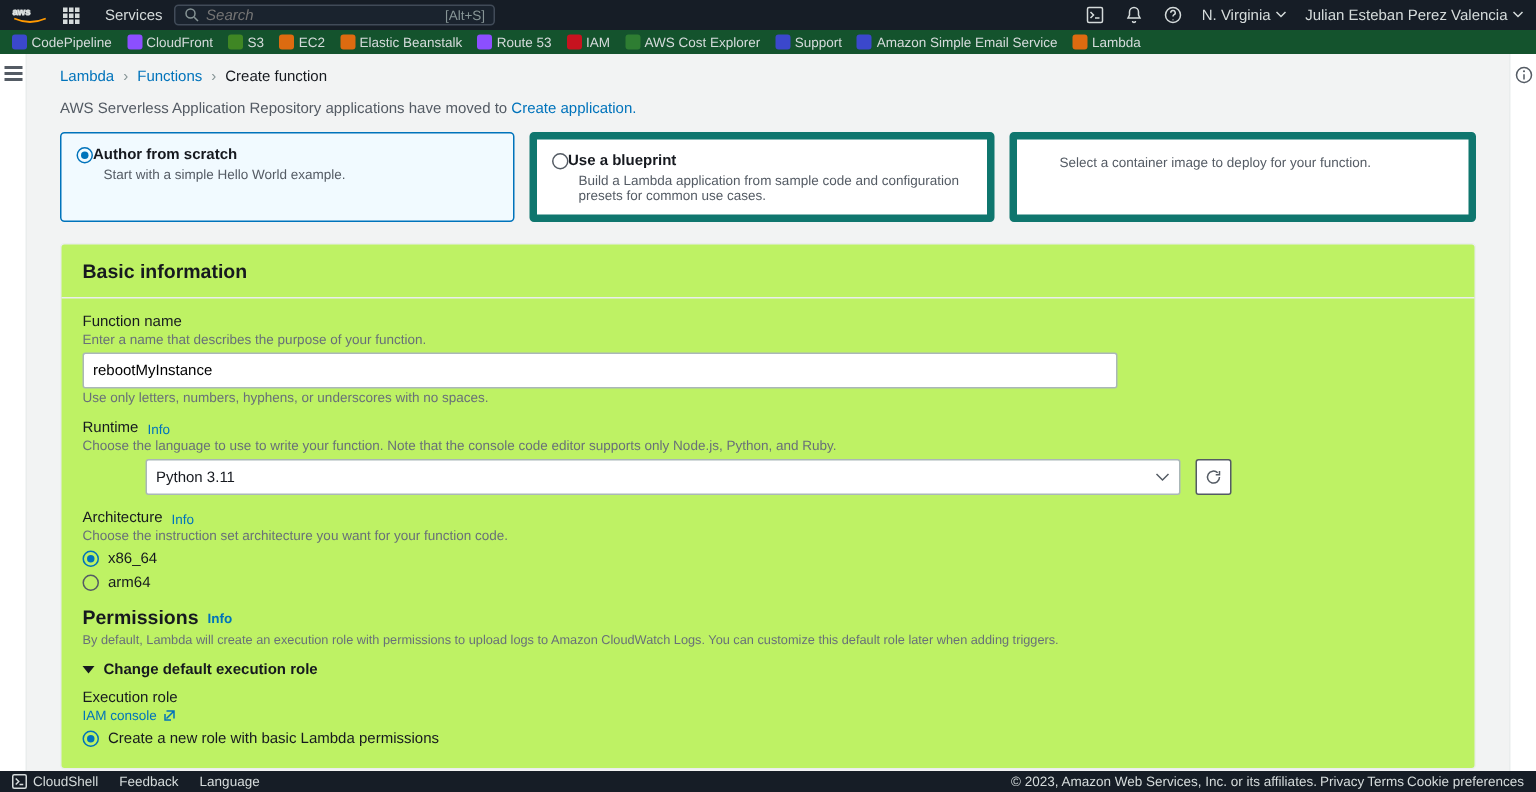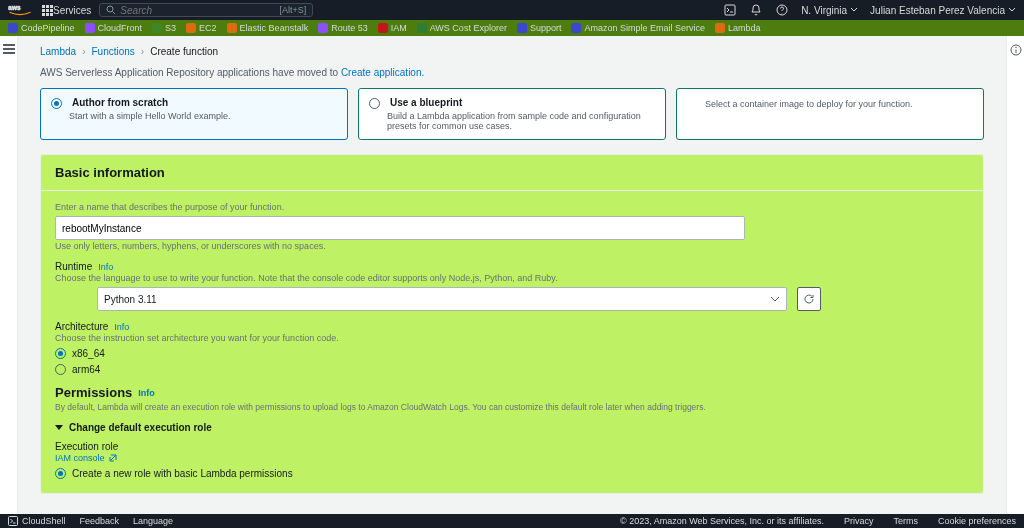--- a/index.html
+++ b/index.html
@@ -2,33 +2,33 @@
 <html><head>
 <meta charset="utf-8">
 <style>
 * { box-sizing: border-box; margin: 0; padding: 0; font-family: "Amazon Ember", "Helvetica Neue", Arial, sans-serif; }
 body { background: #f2f3f3; font-size: 12px; color: #16191f; width: 1024px; height: 528px; overflow: hidden; position: relative; }
 
 
 .topnav { background: #161d26; height: 20px; display: flex; align-items: center; color: #d5dbdb; padding: 0 8px; gap: 8px; }
 .aws-logo { width: 26px; display: flex; align-items: center; }
 .aws-logo svg { width: 24px; height: 14px; }
-.services-btn { display: flex; align-items: center; gap: 0; font-size: 10px; cursor: pointer; }
+.services-btn { display: flex; align-items: center; gap: 17px; font-size: 10px; cursor: pointer; }
 .grid-icon { display: inline-grid; grid-template-columns: repeat(3,3px); grid-template-rows: repeat(3,3px); gap: 1px; }
 .grid-icon span { background: #d5dbdb; width: 3px; height: 3px; }
 .search-wrap { display: flex; align-items: center; background: #1a232e; border: 1px solid #414b58; border-radius: 3px; height: 14px; width: 214px; padding: 0 6px; gap: 4px; }
 .search-wrap input { background: transparent; border: none; outline: none; color: #879596; font-style: italic; font-size: 10px; flex: 1; }
 .kbd { color: #879596; font-size: 9px; }
 .topnav-right { margin-left: auto; display: flex; align-items: center; gap: 12px; font-size: 10px; }
 .icon-btn { width: 14px; height: 14px; display: flex; align-items: center; justify-content: center; cursor: pointer; }
 .topnav svg { stroke: #d5dbdb; fill: none; }
 .region, .user { display: flex; align-items: center; gap: 3px; cursor: pointer; }
 
 
-.svcbar { background: #4d7c0f; height: 16px; display: flex; align-items: center; padding: 0 8px; gap: 10px; }
+.svcbar { background: #14532d; height: 16px; display: flex; align-items: center; padding: 0 8px; gap: 10px; }
 .svc { display: flex; align-items: center; gap: 3px; font-size: 9px; color: #d5dbdb; cursor: pointer; }
 .svc-box { width: 10px; height: 10px; border-radius: 2px; display: flex; align-items: center; justify-content: center; }
 
 
 .shell { display: flex; height: calc(100% - 20px - 16px - 14px); }
 .side-rail { width: 18px; background: #fff; border-right: 1px solid #eaeded; display: flex; justify-content: center; padding-top: 8px; }
 .burger { width: 12px; height: 10px; cursor: pointer; }
 .burger div { height: 2px; background: #545b64; margin-bottom: 2px; }
 .info-rail { width: 18px; background: #fff; border-left: 1px solid #eaeded; display: flex; justify-content: center; padding-top: 8px; }
 .content { flex: 1; overflow-y: auto; padding: 0 22px 16px; }
@@ -36,23 +36,23 @@
 .breadcrumbs { display: flex; align-items: center; gap: 6px; font-size: 10px; padding: 10px 0 6px; }
 .breadcrumbs a { color: #0073bb; text-decoration: none; }
 .crumb-sep { color: #879596; }
 
 h1 { font-size: 20px; font-weight: 400; display: inline-block; margin-right: 6px; }
 .info-link { color: #0073bb; font-size: 9px; text-decoration: none; }
 .subtitle { font-size: 10px; color: #545b64; margin-top: 4px; margin-bottom: 10px; }
 .subtitle a { color: #0073bb; text-decoration: none; }
 
 .option-row { display: flex; gap: 10px; margin-bottom: 14px; }
-.opt-card { flex: 1; background: #fff; border: 1px solid #0f766e; border-radius: 3px; padding: 8px 10px; cursor: pointer; }
+.opt-card { flex: 1; background: #fff; border: 5px solid #0f766e; border-radius: 3px; padding: 8px 10px; cursor: pointer; }
 .opt-card.sel { border: 1px solid #0073bb; background: #f1faff; }
-.opt-head { display: flex; align-items: flex-start; gap: 10px; }
+.opt-head { display: flex; align-items: center; gap: 0; }
 .opt-title { font-size: 10px; font-weight: 700; }
 .opt-desc { font-size: 9px; color: #545b64; margin-top: 2px; margin-left: 18px; }
 .radio { width: 11px; height: 11px; border: 1px solid #545b64; border-radius: 50%; flex-shrink: 0; margin-top: 1px; position: relative; }
 .radio.on { border-color: #0073bb; }
 .radio.on::after { content: ''; position: absolute; inset: 2px; background: #0073bb; border-radius: 50%; }
 
 .panel { background: #bef264; border: 1px solid #eaeded; border-radius: 3px; margin-bottom: 0; }
 .panel-h { padding: 10px 14px; font-size: 13px; font-weight: 700; border-bottom: 1px solid #eaeded; }
 .panel-b { padding: 10px 14px; }
 
@@ -69,21 +69,21 @@
 .section-head { font-size: 13px; font-weight: 700; display: flex; align-items: center; gap: 6px; margin-top: 6px; }
 .tiny-hint { font-size: 8.5px; color: #687078; margin-top: 2px; margin-bottom: 10px; }
 
 .expand { display: flex; align-items: center; gap: 6px; font-size: 10px; font-weight: 700; cursor: pointer; margin-bottom: 8px; }
 .caret { width: 0; height: 0; border-left: 4px solid transparent; border-right: 4px solid transparent; border-top: 5px solid #16191f; }
 
 .ext-link { color: #0073bb; text-decoration: none; display: inline-flex; align-items: center; gap: 3px; }
 
 
 .footer { position: absolute; bottom: 0; left: 0; right: 0; height: 14px; background: #161d26; display: flex; align-items: center; padding: 0 8px; font-size: 9px; color: #d5dbdb; gap: 14px; }
-.footer .right { margin-left: auto; display: flex; gap: 20px; }
+.footer .right { margin-left: auto; display: flex; gap: 2px; }
 .footer a { color: #d5dbdb; text-decoration: none; }
 .fb-item { display:flex; align-items:center; gap:4px; cursor:pointer; }
 </style>
 </head>
 <body>
 
 <div class="topnav">
   <div class="aws-logo">
     <svg viewBox="0 0 40 24">
         <text x="0" y="12" fill="#fff" font-size="11" font-weight="700">aws</text>
@@ -231,20 +231,21 @@
       </div>
       <div class="opt-card">
         <div class="opt-desc">Select a container image to deploy for your function.</div>
       </div>
     </div>
 
     <div class="panel">
       <div class="panel-h">Basic information</div>
       <div class="panel-b">
         <div class="field">
+          <div class="label">Function name</div>
           <div class="hint">Enter a name that describes the purpose of your function.</div>
           <input class="txt-input" value="rebootMyInstance" style="">
           <div class="hint">Use only letters, numbers, hyphens, or underscores with no spaces.</div>
         </div>
 
         <div class="field">
           <div class="label">
               <span>Runtime</span>
               <a href="#" class="info-link">Info</a>
             </div>

